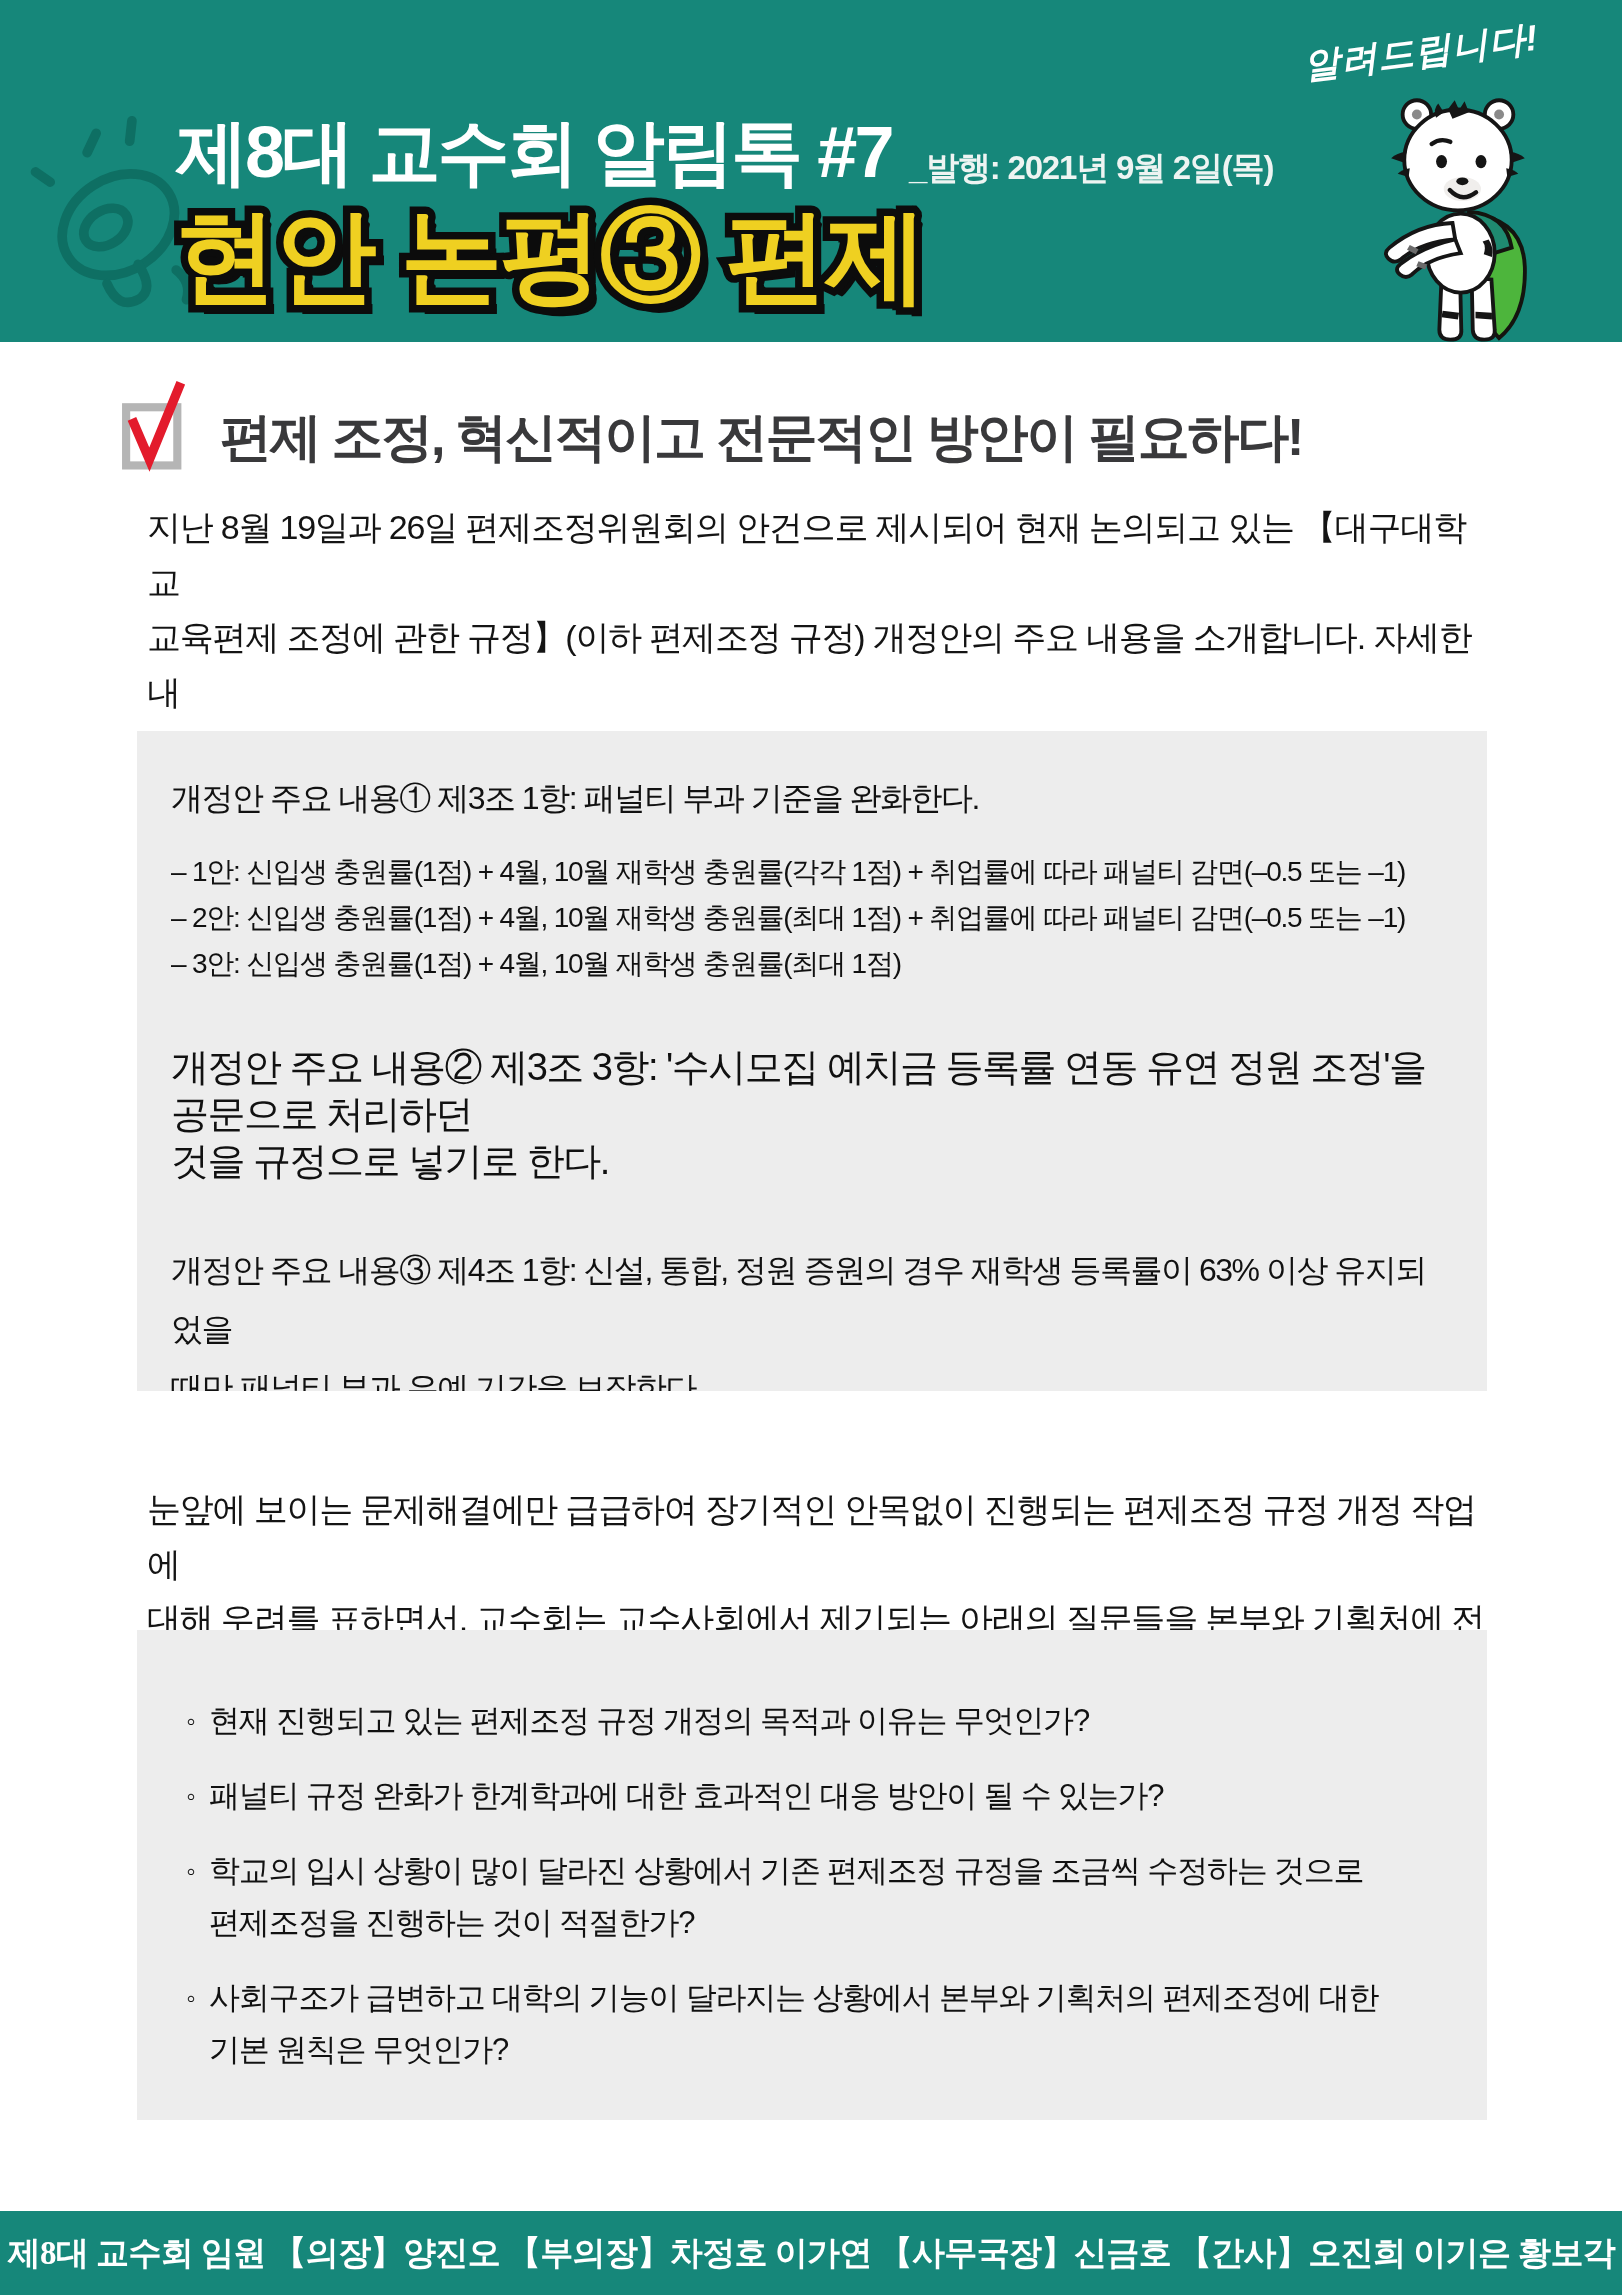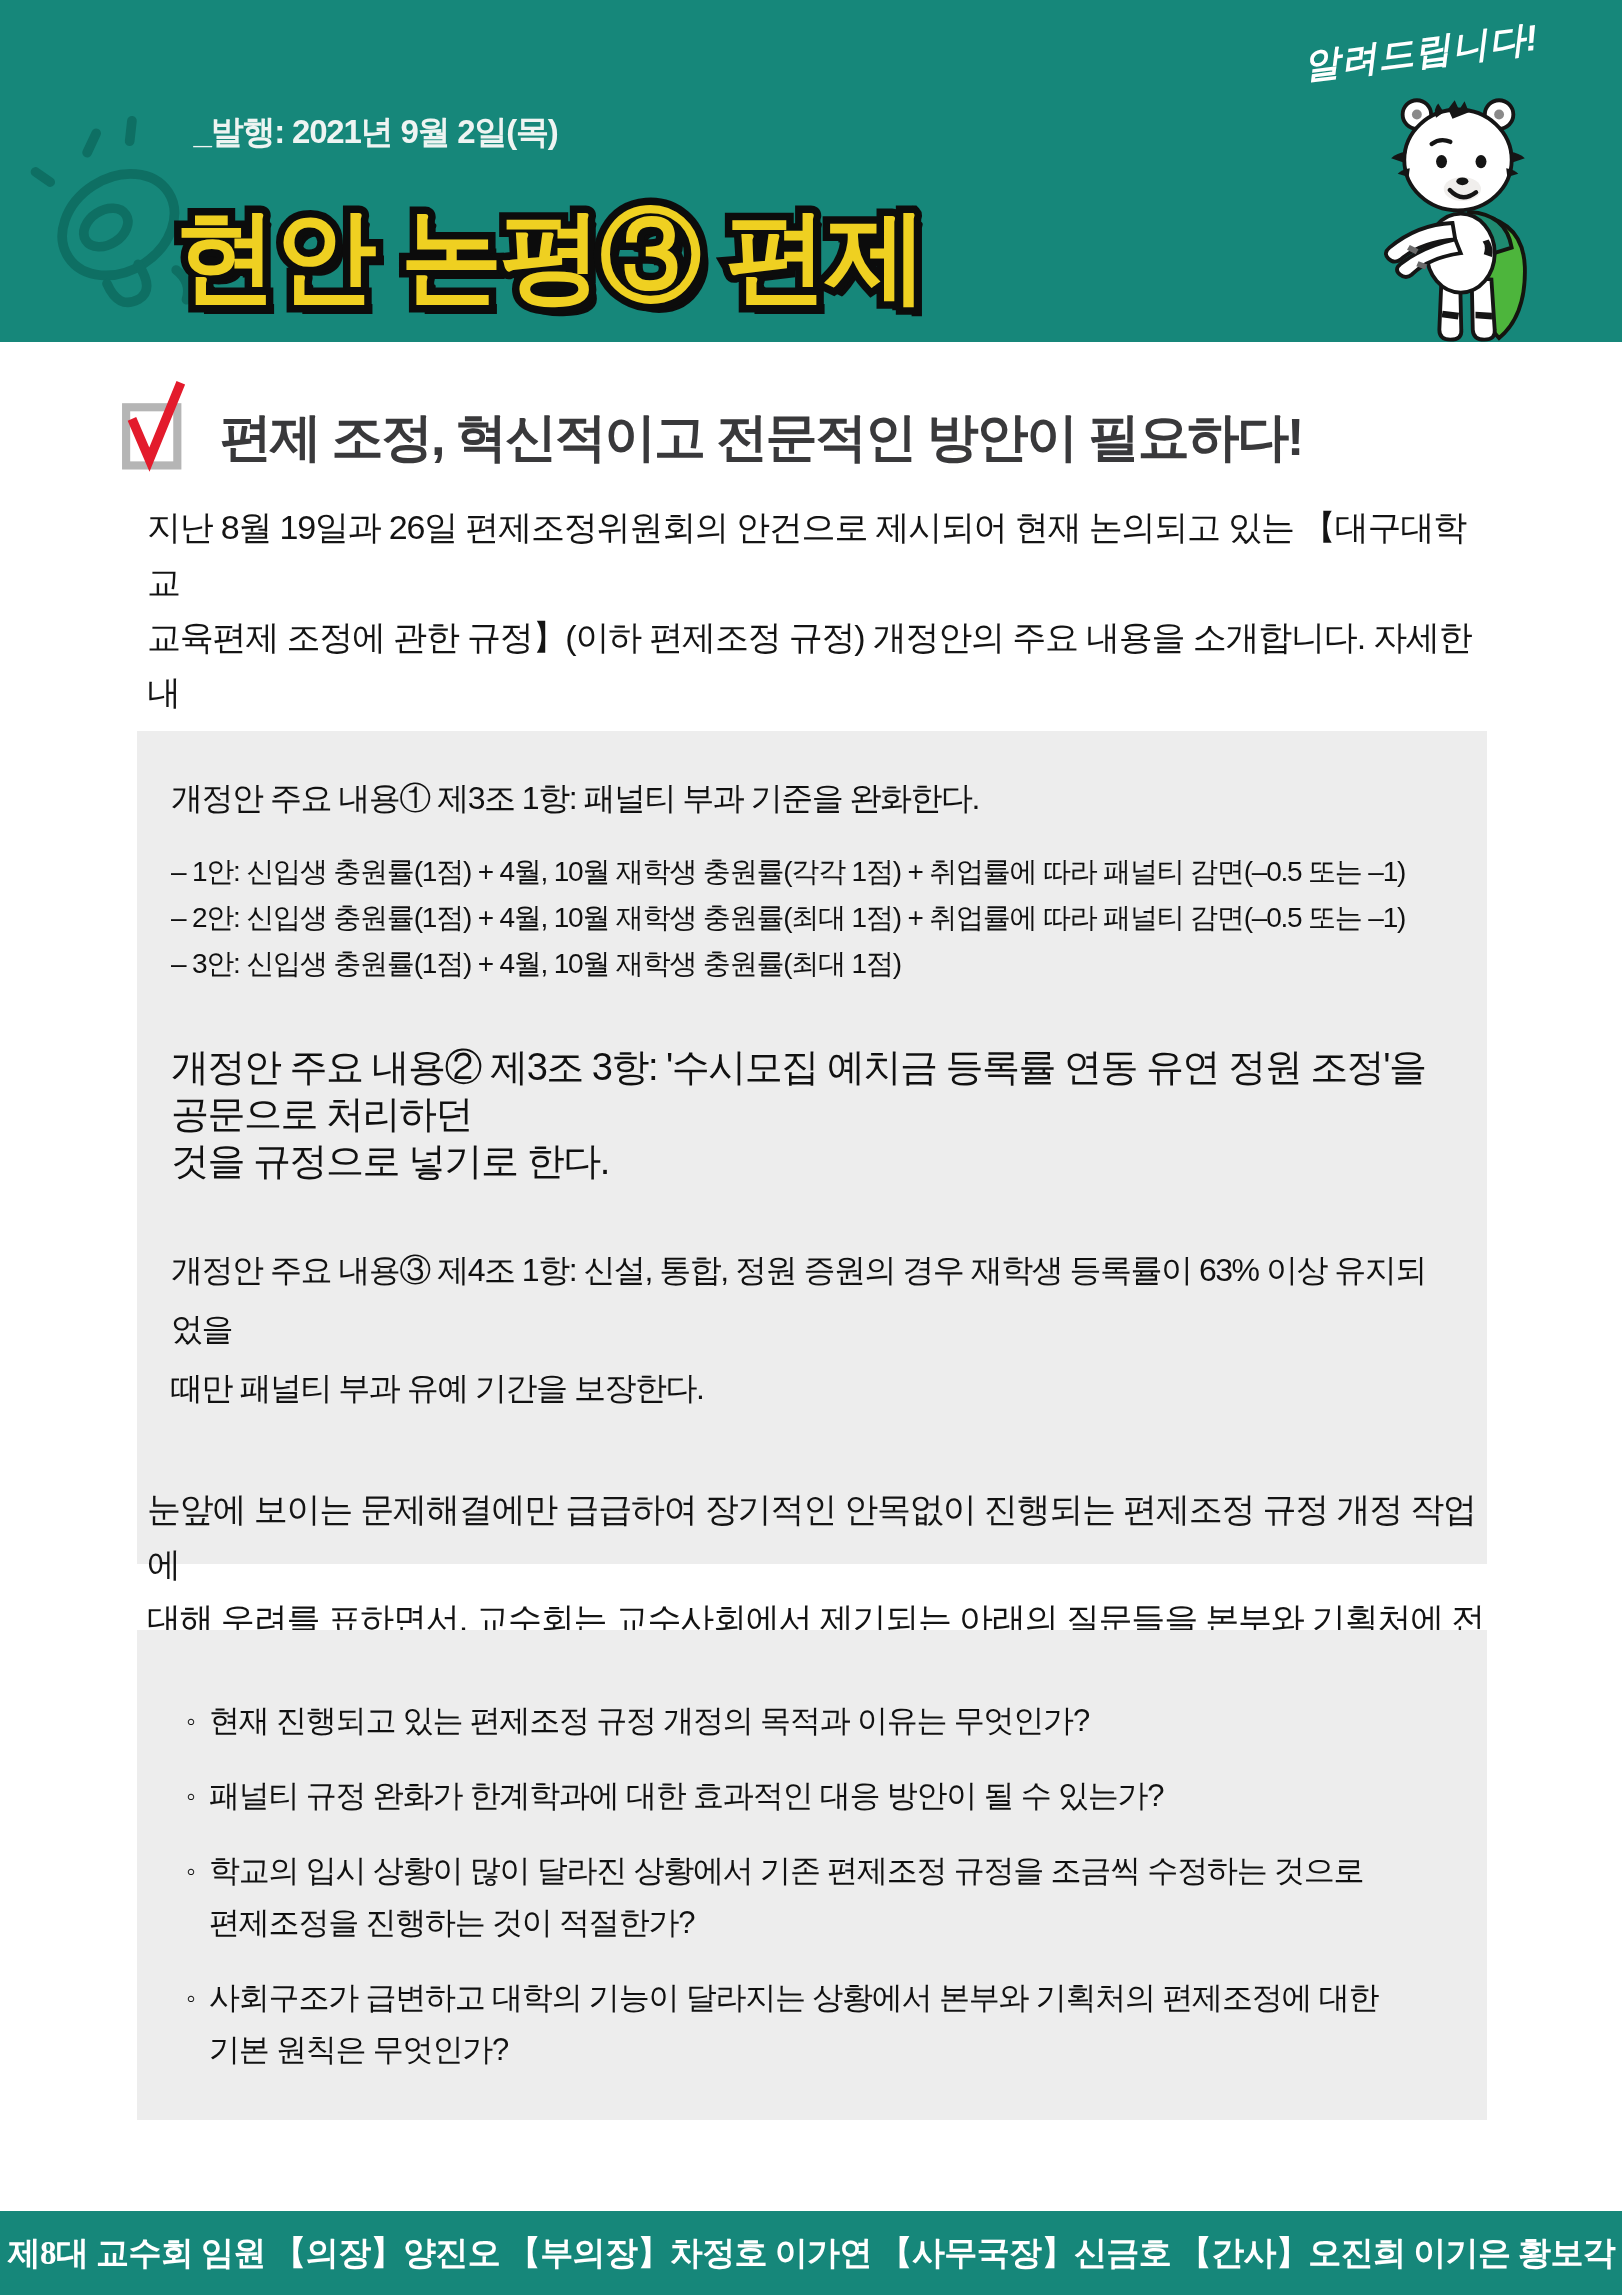--- a/index.html
+++ b/index.html
@@ -56,21 +56,21 @@
     white-space:pre-line;
   }
   .para1 { top:500px; }
   .para2 { top:1482px; }
 
   
   .graybox {
     position:absolute; left:137px; width:1350px; background:#ededed;
     box-sizing:border-box; overflow:hidden; color:#111111;
   }
-  .box1 { top:731px; height:833px; padding:48px 34px 0 34px; }
+  .box1 { top:731px; height:660px; padding:48px 34px 0 34px; }
   .box1-title { font-size:32px; letter-spacing:-1.5px; line-height:1.2; }
   .box1-subs  { margin-top:32px; font-size:28px; line-height:46px; letter-spacing:-1.2px; white-space:pre-line; }
   .box1-item2 { margin-top:57px; font-size:38px; line-height:47px; letter-spacing:-1.5px; white-space:pre-line; }
   .box1-item3 { margin-top:56px; font-size:32px; line-height:59px; letter-spacing:-1.5px; white-space:pre-line; }
 
   .box2 { top:1630px; height:490px; padding:65px 32px 0 36px; }
   .q-item { display:flex; align-items:flex-start; margin-bottom:23px; }
   .q-bullet { flex:none; width:36px; text-align:center; font-size:26px; line-height:52px; color:#111; }
   .q-text { font-size:31px; line-height:52px; letter-spacing:-1.2px; white-space:pre-line; }
 
@@ -98,20 +98,21 @@
         <path d="M185 265 q30 45 0 62 q-35 18 -55 -28"></path>
         <path d="M95 68 l16 -34"></path>
         <path d="M170 48 l4 -36"></path>
         <path d="M30 120 l-26 -18"></path>
         <path d="M252 275 q28 22 18 52"></path>
         <path d="M282 250 q38 30 24 70"></path>
       </g>
     </svg>
 
     <div class="title-row">
+      <span class="main-title">제8대 교수회 알림톡 #7</span>
       <span class="issue-date">_발행: 2021년 9월 2일(목)</span>
     </div>
 
     <div class="subtitle-wrap">
       <span class="subtitle" data-text="현안 논평③ 편제">현안 논평③ 편제</span>
     </div>
 
     <div class="mascot-speech">알려드립니다!</div>
 
     <svg class="mascot" viewBox="0 0 340 500" aria-hidden="true">

